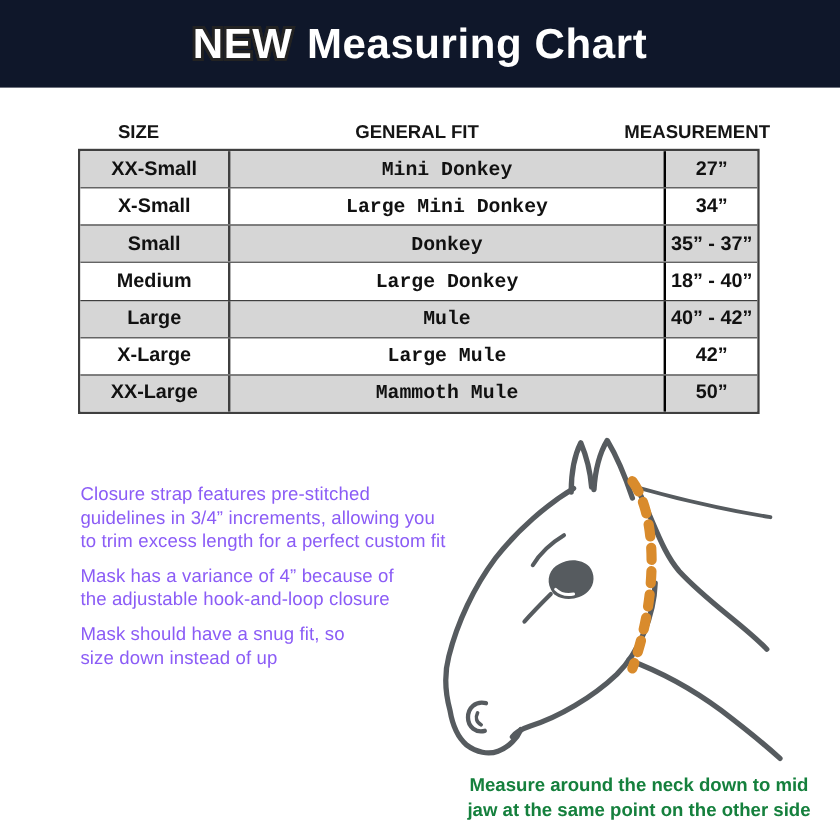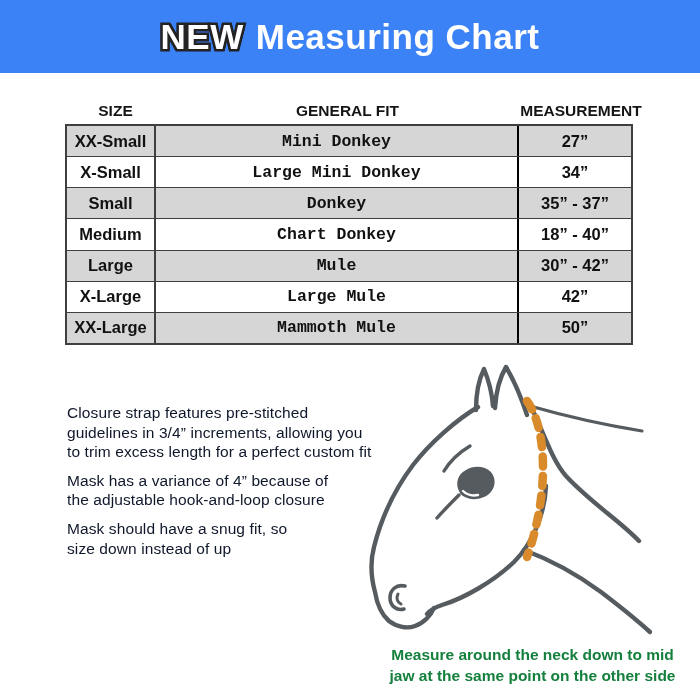--- a/index.html
+++ b/index.html
@@ -4,21 +4,21 @@
 <style>
   html,body{margin:0;padding:0;}
   body{
     width:700px;height:700px;position:relative;background:#ffffff;
     font-family:"Liberation Sans","DejaVu Sans",sans-serif;
     overflow:hidden;-webkit-font-smoothing:antialiased;
   }
   
   .banner{
     position:absolute;left:0;top:0;width:700px;height:73px;
-    background:#3b82f6;display:flex;align-items:center;justify-content:center;
+    background:#0f172a;display:flex;align-items:center;justify-content:center;
   }
   .banner-title{font-size:35px;font-weight:bold;color:#ffffff;letter-spacing:.5px;white-space:nowrap;}
   .badge-new{
     color:#ffffff;margin-right:12px;
     -webkit-text-stroke:5px #232323;paint-order:stroke fill;
     text-shadow:-2px -2px 0 #232323,2px -2px 0 #232323,-2px 2px 0 #232323,2px 2px 0 #232323,
                 0 -2px 0 #232323,0 2px 0 #232323,-2px 0 0 #232323,2px 0 0 #232323;
   }
   
   .col-headers{
@@ -35,25 +35,25 @@
     border:2px solid #3f3f3f;display:flex;flex-direction:column;box-sizing:border-box;
   }
   .tr{flex:1;display:flex;}
   .tr + .tr{border-top:1px solid #3f3f3f;}
   .tr:nth-child(odd){background:#D6D6D6;}
   .tr:nth-child(even){background:#ffffff;}
   .td{
     display:flex;align-items:center;justify-content:center;
     font-weight:bold;font-size:16.5px;color:#111;white-space:nowrap;box-sizing:border-box;
   }
-  .td.c1{width:87px;}
+  .td.c1{width:123px;}
   .td.c2{width:363px;border-left:2px solid #3f3f3f;font-family:Liberation Mono, monospace;}
   .td.c3{width:104px;border-left:2px solid #000000;flex:1;}
   
-  .notes{position:absolute;left:67px;top:403px;width:330px;color:#0f172a;}
+  .notes{position:absolute;left:67px;top:403px;width:330px;color:#8b5cf6;}
   .notes p{
     margin:0 0 9px 0;font-size:15.5px;line-height:19.6px;
     white-space:pre-line;letter-spacing:.1px;
   }
   
   .diagram{position:absolute;left:350px;top:350px;width:350px;height:302px;}
   .caption{
     position:absolute;left:365px;top:644px;width:335px;
     text-align:center;color:#15803d;font-weight:bold;font-size:15.5px;line-height:21px;
     white-space:pre-line;
@@ -85,27 +85,27 @@
     <div class="td c2">Large Mini Donkey</div>
     <div class="td c3">34”</div>
   </div>
   <div class="tr">
     <div class="td c1">Small</div>
     <div class="td c2">Donkey</div>
     <div class="td c3">35” - 37”</div>
   </div>
   <div class="tr">
     <div class="td c1">Medium</div>
-    <div class="td c2">Chart Donkey</div>
+    <div class="td c2">Large Donkey</div>
     <div class="td c3">18” - 40”</div>
   </div>
   <div class="tr">
     <div class="td c1">Large</div>
     <div class="td c2">Mule</div>
-    <div class="td c3">30” - 42”</div>
+    <div class="td c3">40” - 42”</div>
   </div>
   <div class="tr">
     <div class="td c1">X-Large</div>
     <div class="td c2">Large Mule</div>
     <div class="td c3">42”</div>
   </div>
   <div class="tr">
     <div class="td c1">XX-Large</div>
     <div class="td c2">Mammoth Mule</div>
     <div class="td c3">50”</div>

